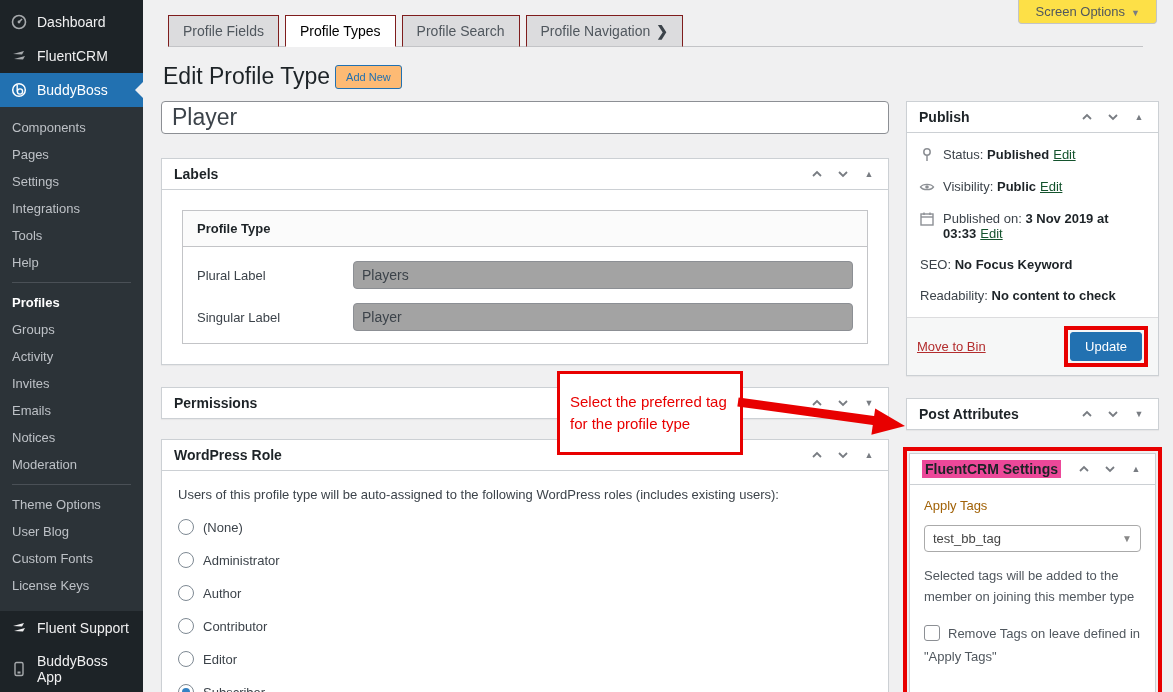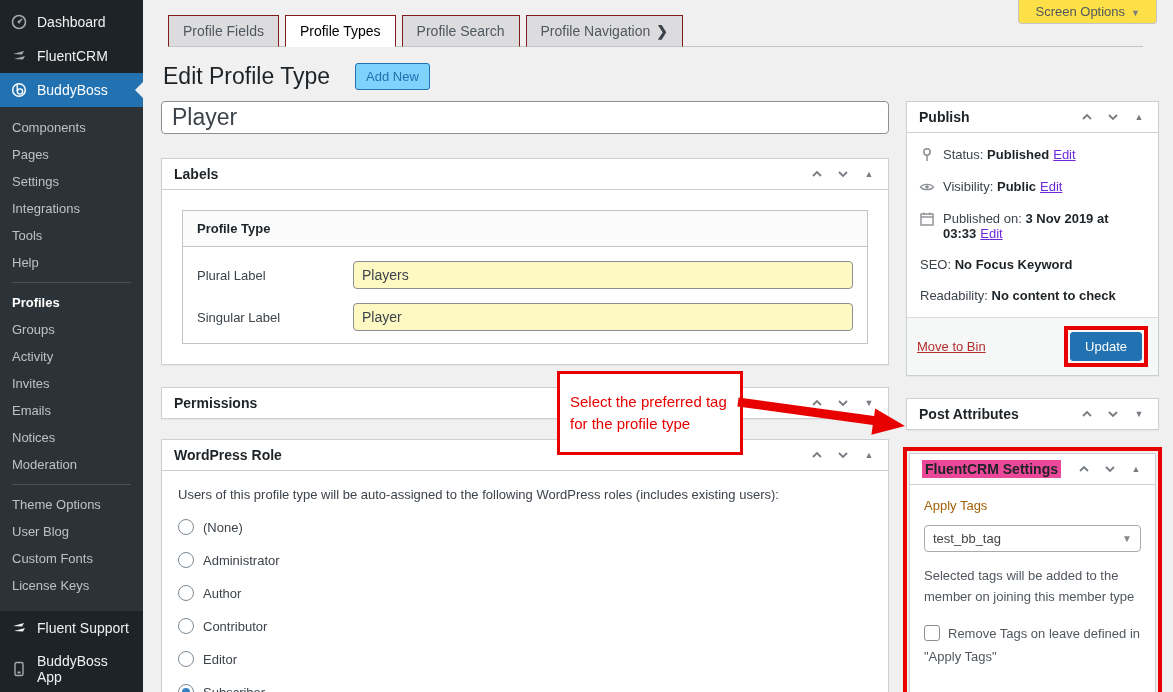--- a/index.html
+++ b/index.html
@@ -24,23 +24,23 @@
   .screen-options { position:absolute; top:0; right:16px; background:#fde047; border:1px solid #c3c4c7; border-top:none;
     border-radius:0 0 4px 4px; padding:4px 16px; font-size:13px; color:#50575e; cursor:pointer; }
   .screen-options .caret { font-size:9px; color:#787c82; margin-left:6px; }
 
   .tabs { display:flex; gap:6px; margin:14px 0 0 25px; border-bottom:1px solid #c3c4c7; padding-right:20px; width:975px; }
   .tab { background:#dcdcde; border:1px solid #7f1d1d; border-bottom:none; padding:7px 14px; font-size:14px;
     color:#50575e; cursor:pointer; margin-bottom:0; position:relative; top:1px; border-bottom:1px solid #c3c4c7; }
   .tab.active { background:#fff; color:#000; border-bottom:1px solid #fff; }
   .tab .chev { margin-left:6px; color:#3c434a; font-weight:bold; }
 
-  .heading-row { margin:16px 0 0 20px; display:flex; align-items:center; gap:25px; }
+  .heading-row { margin:16px 0 0 20px; display:flex; align-items:center; gap:5px; }
   .page-title { font-size:23px; font-weight:400; color:#1d2327; }
-  .add-new-btn { background:#7dd3fc; border:1px solid #2271b1; color:#2271b1; font-size:13px;
+  .add-new-btn { background:#fdba74; border:1px solid #2271b1; color:#2271b1; font-size:11px;
     padding:5px 10px; border-radius:3px; cursor:pointer; }
 
   .columns { display:flex; margin:11px 0 0 18px; gap:17px; align-items:flex-start; }
   .col-main { width:728px; }
   .col-side { width:253px; }
 
   .title-input { width:100%; height:33px; border:1px solid #8c8f94; border-radius:4px; background:#fff;
     font-size:23px; color:#3c434a; padding:1px 10px; font-family:"Liberation Sans",sans-serif; }
 
   .metabox { background:#fff; border:1px solid #ccd0d4; box-shadow:0 1px 1px rgba(0,0,0,.04); margin-bottom:22px; }
@@ -53,35 +53,35 @@
   .toggle-icon { font-size:9px; color:#787c82; cursor:pointer; width:14px; text-align:center; }
   .metabox-body { padding:16px; font-size:13px; color:#3c434a; }
 
   
   .inner-panel { border:1px solid #c3c4c7; margin:4px 4px; }
   .inner-panel-header { padding:10px 14px; font-size:13px; font-weight:bold; color:#1d2327;
     background:#fbfbfb; border-bottom:1px solid #c3c4c7; }
   .inner-row { display:flex; align-items:center; padding:8px 14px 6px 14px; }
   .inner-row-label { width:156px; font-size:13px; color:#3c434a; }
   .inner-row input { flex:1; height:28px; border:1px solid #8c8f94; border-radius:4px; padding:2px 8px;
-    font-size:14px; color:#3c434a; font-family:"Liberation Sans",sans-serif; background:#fef9c3; max-width:505px; }
+    font-size:14px; color:#3c434a; font-family:"Liberation Sans",sans-serif; background:#a3a3a3; max-width:505px; }
 
   
   .role-desc { margin:2px 0 6px 0; }
   .radio-row { display:flex; align-items:center; gap:9px; margin-top:17px; cursor:pointer; }
   .radio { width:16px; height:16px; border:1px solid #7e8993; border-radius:50%; background:#fff; position:relative; flex:0 0 16px; }
   .radio.checked::after { content:""; position:absolute; left:3px; top:3px; width:8px; height:8px;
     border-radius:50%; background:#3582c4; }
 
   
   .pub-row { display:flex; align-items:flex-start; gap:8px; margin-bottom:16px; font-size:13px; }
   .pub-icon { width:16px; height:16px; color:#8c8f94; flex:0 0 16px; }
   .pub-icon svg { display:block; }
   .pub-strong { font-weight:bold; color:#1d2327; }
-  a.edit-link { color:#6d28d9; text-decoration:underline; cursor:pointer; margin-left:4px; }
+  a.edit-link { color:#14532d; text-decoration:underline; cursor:pointer; margin-left:4px; }
   .pub-footer { display:flex; align-items:center; justify-content:space-between; background:#f6f7f7;
     border-top:1px solid #dcdcde; padding:8px 10px; }
   a.move-bin { color:#b32d2e; text-decoration:underline; font-size:13px; cursor:pointer; }
   .update-highlight { border:4px solid #e80000; padding:2px; display:inline-block; }
   .update-btn { background:#2271b1; border:1px solid #2271b1; color:#fff; font-size:13px; padding:6px 14px;
     border-radius:3px; cursor:pointer; }
 
   
   .fluent-wrap { border:4px solid #e80000; padding:2px; margin:0 -3px; }
   .fluent-wrap .metabox { margin-bottom:0; border-color:#ccd0d4; }

